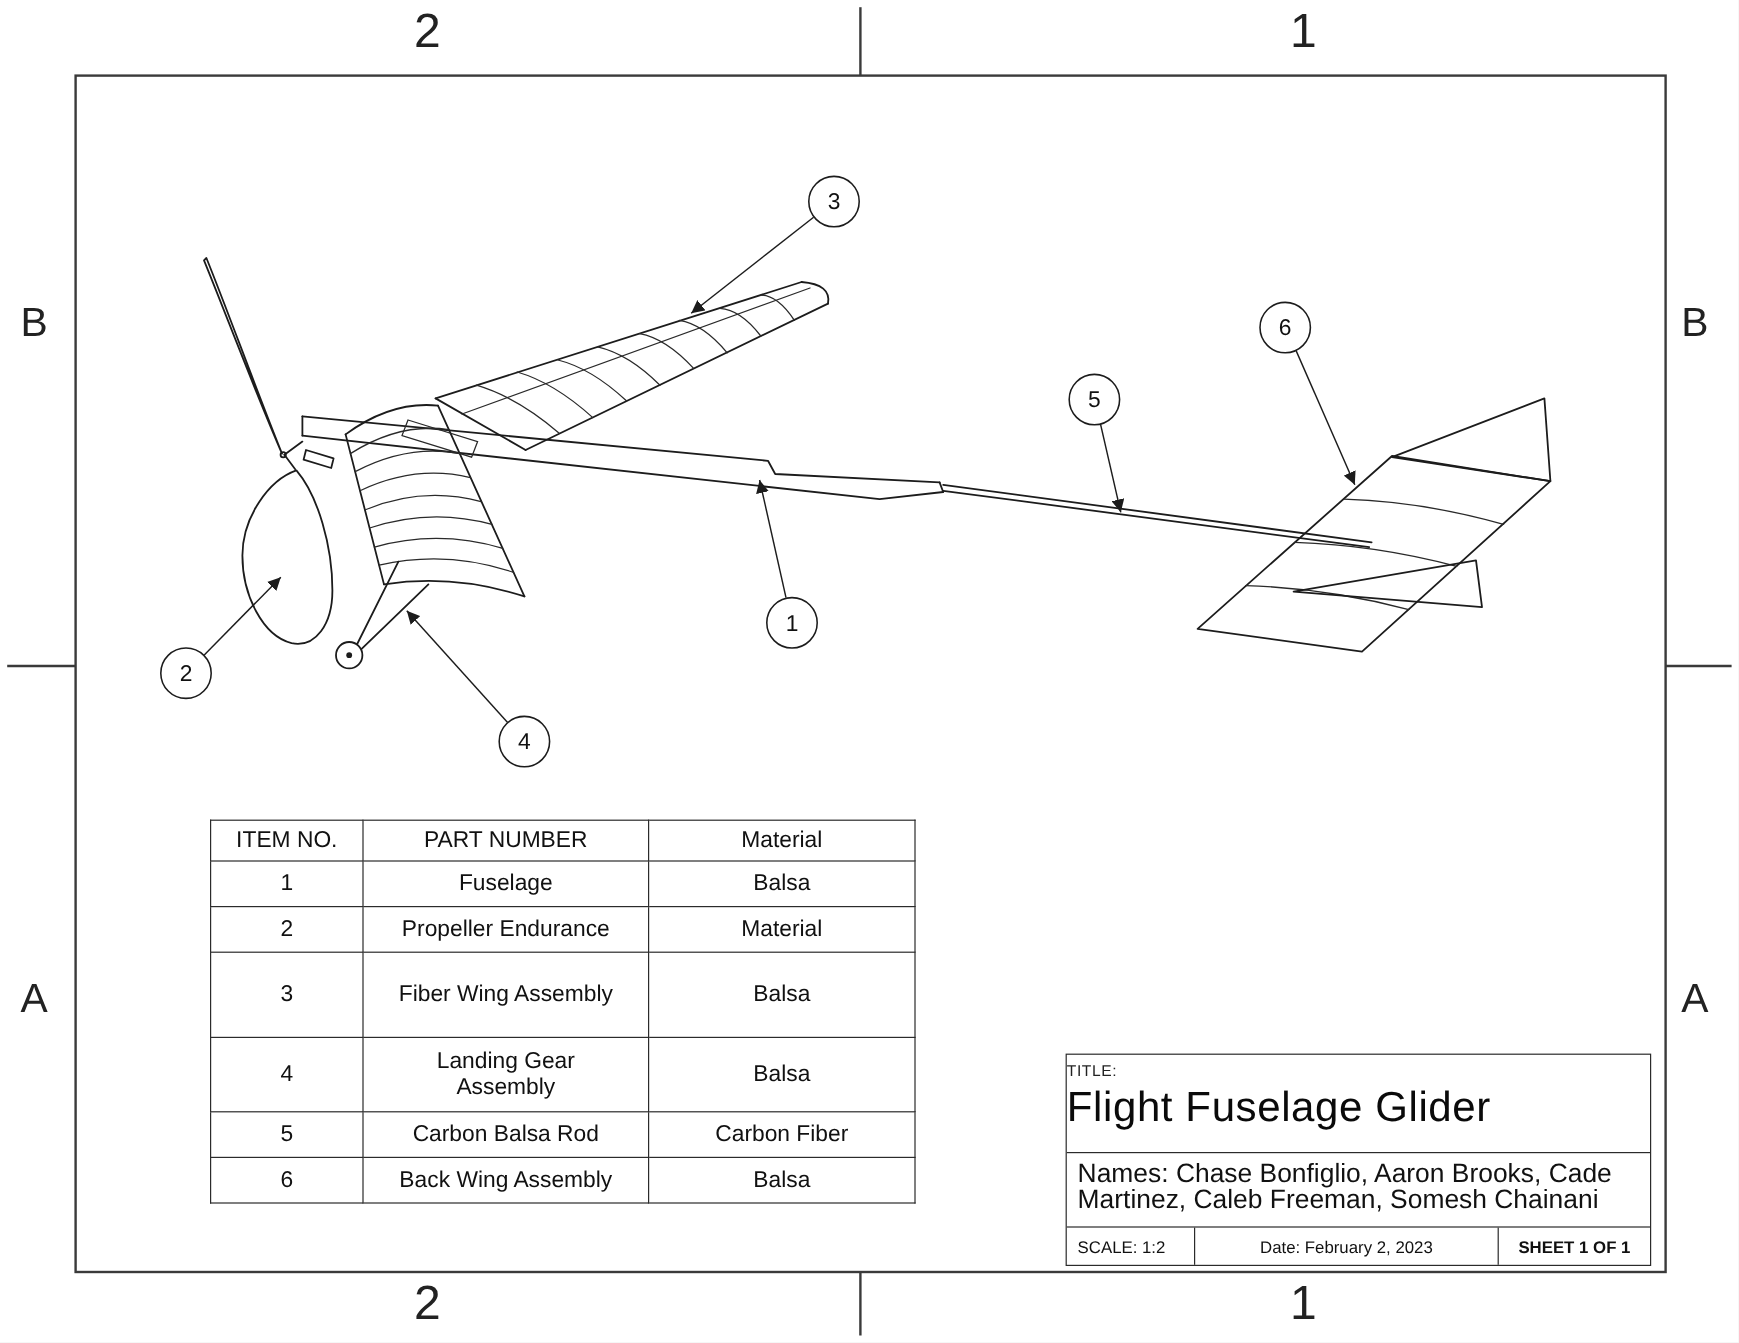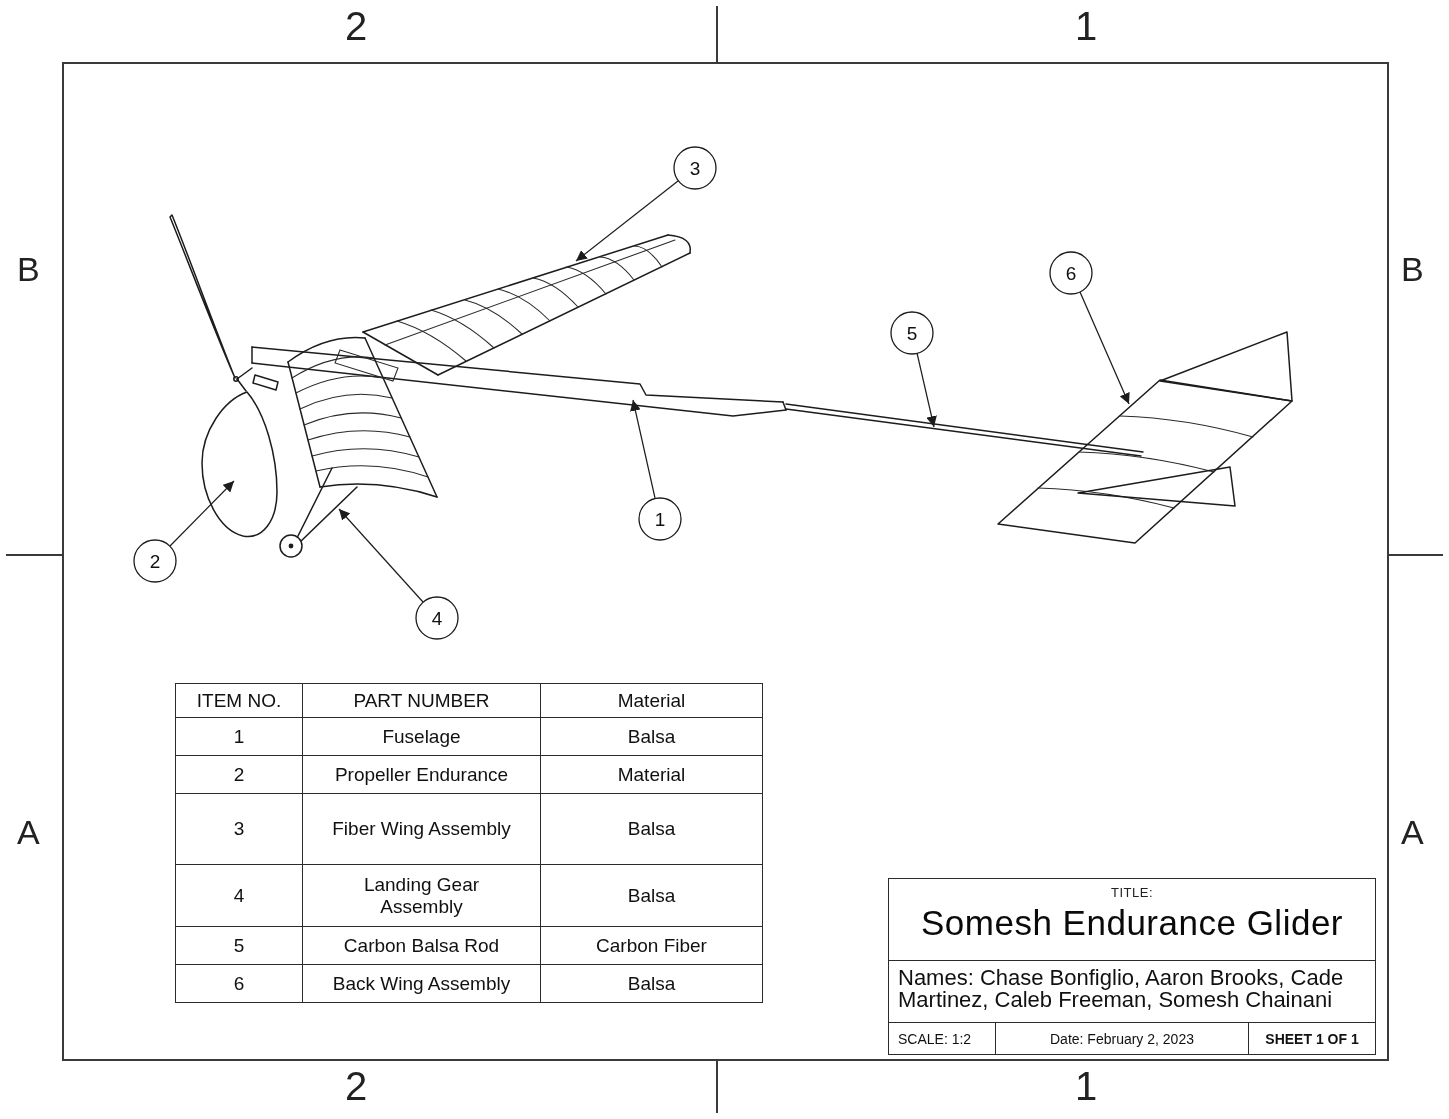--- a/index.html
+++ b/index.html
@@ -45,21 +45,21 @@
   tr.h38{height:38px;}
   tr.h71{height:71px;}
   tr.h62{height:62px;}
   .wrap-narrow{display:inline-block;max-width:150px;}
 
   
   .titleblock{
     position:absolute;left:888px;top:878px;width:488px;height:177px;
     border:1.6px solid #2b2b2b;box-sizing:border-box;background:#fff;
   }
-  .tb-title-row{height:82px;border-bottom:1.6px solid #2b2b2b;box-sizing:border-box;text-align:center;}
+  .tb-title-row{height:82px;border-bottom:1.6px solid #2b2b2b;box-sizing:border-box;text-align:left;}
   .tb-title-label{font-size:13px;padding-top:6px;letter-spacing:.5px;color:#222;}
   .tb-title{font-size:35px;margin-top:3px;letter-spacing:.5px;color:#0a0a0a;}
   .tb-names{
     height:62px;border-bottom:1.6px solid #2b2b2b;box-sizing:border-box;
     font-size:22px;line-height:22px;text-align:left;padding:6px 9px;color:#111;
   }
   .tb-bottom{height:31px;display:flex;box-sizing:border-box;}
   .tb-cell{display:flex;align-items:center;font-size:14px;box-sizing:border-box;color:#111;}
   .tb-scale{width:107px;border-right:1.6px solid #2b2b2b;padding-left:9px;}
   .tb-date{flex:1;border-right:1.6px solid #2b2b2b;justify-content:center;}
@@ -235,21 +235,21 @@
       <td>6</td>
       <td>Back Wing Assembly</td>
       <td>Balsa</td>
     </tr>
   </tbody>
     </table>
 
   <div class="titleblock">
     <div class="tb-title-row">
       <div class="tb-title-label">TITLE:</div>
-      <div class="tb-title">Somesh Endurance Glider</div>
+      <div class="tb-title">Flight Fuselage Glider</div>
     </div>
     <div class="tb-names">Names: Chase Bonfiglio, Aaron Brooks, Cade Martinez, Caleb Freeman, Somesh Chainani</div>
     <div class="tb-bottom">
       <div class="tb-cell tb-scale">SCALE: 1:2</div>
       <div class="tb-cell tb-date">Date: February 2, 2023</div>
       <div class="tb-cell tb-sheet">SHEET 1 OF 1</div>
     </div>
   </div>
 
 </div>

